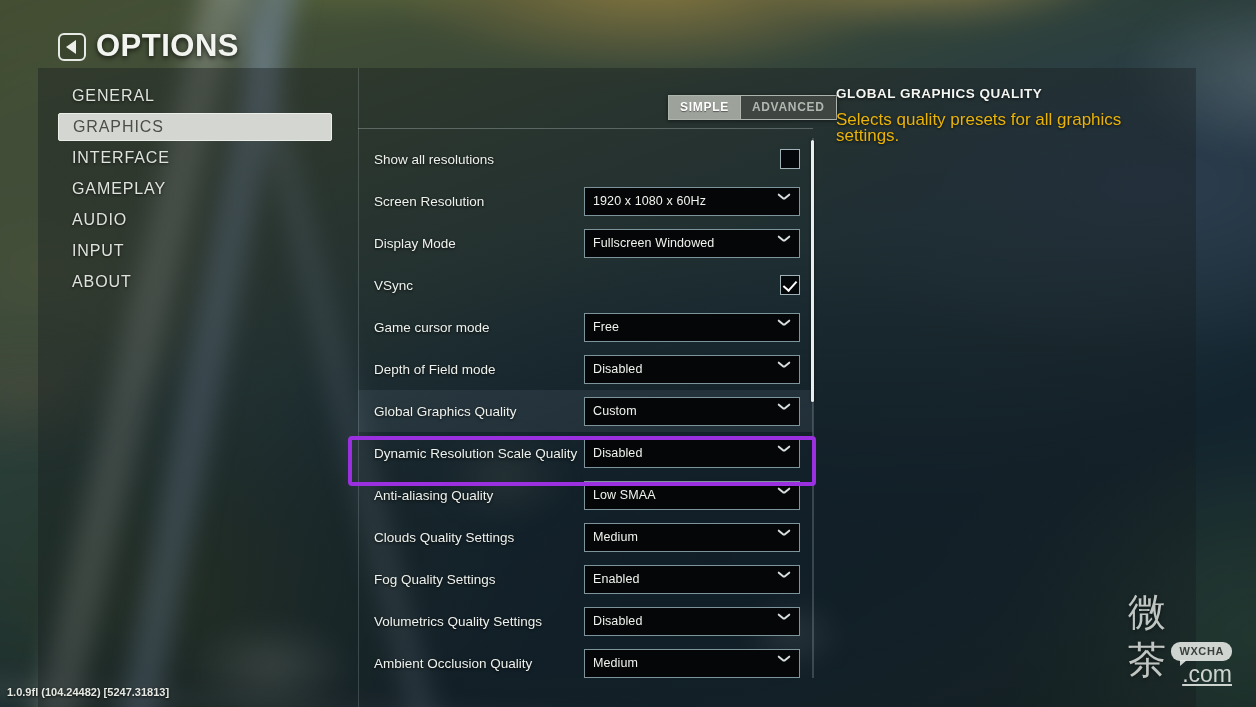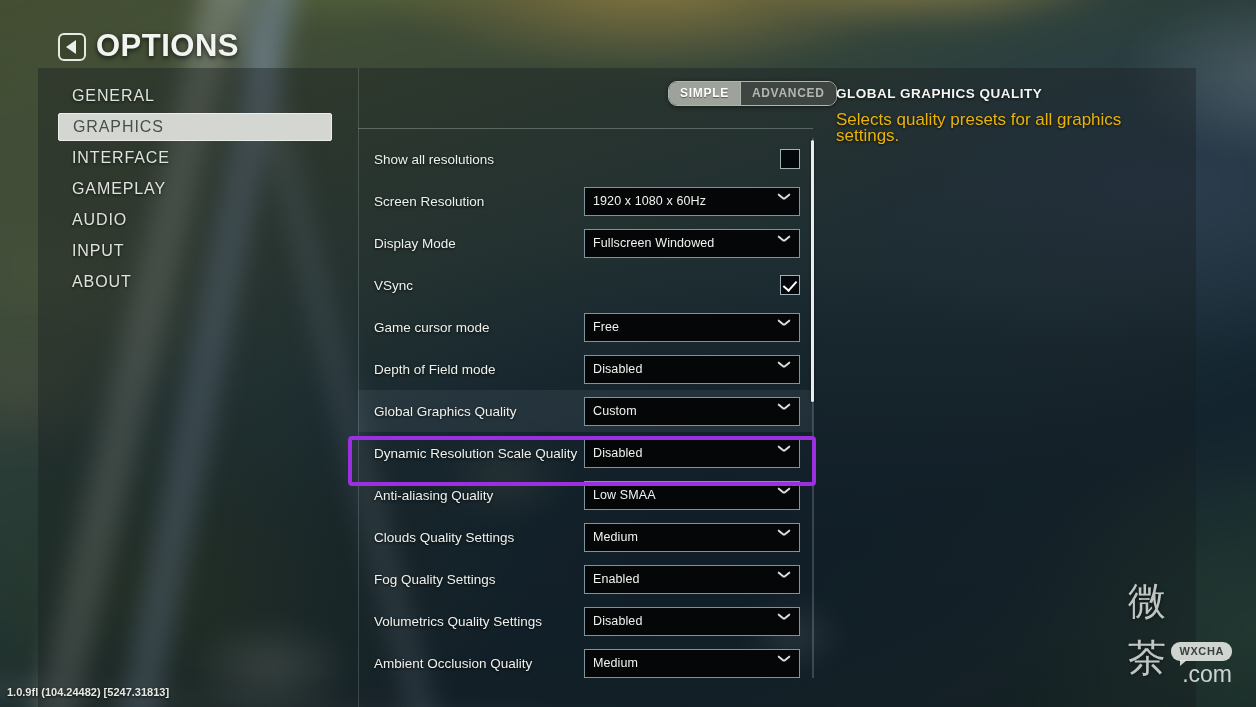--- a/index.html
+++ b/index.html
@@ -93,22 +93,22 @@
     border-radius:2px;
   }
   .nav-item.active{
     background:#d3d6d1; color:#4a4f4a; text-shadow:none;
     border:1px solid #eceee9;
     height:28px; line-height:26px;
   }
 
   
   #tabs{
-    position:absolute; left:668px; top:81px;
-    display:flex; border:1px solid #aeb4ae; border-radius:9px; overflow:hidden;
+    position:absolute; left:668px; top:95px;
+    display:flex; border:1px solid #aeb4ae; border-radius:0; overflow:hidden;
     box-shadow:0 1px 4px rgba(0,0,0,.5);
     justify-content:flex-end;
   }
   .tab{
     font-size:12px; font-weight:bold; letter-spacing:.7px;
     padding:5px 11px 6px; line-height:12px;
   }
   .tab.active{ background:#9da39b; color:#ffffff; text-shadow:0 1px 1px rgba(0,0,0,.45); }
   .tab.inactive{ background:#3f4541; color:#b2b8b1; }
   #tab-sep{ width:1px; background:#aeb4ae; }
@@ -195,27 +195,27 @@
   #version{
     position:absolute; left:7px; top:686px;
     font-size:11px; color:#e6e9e3; font-weight:bold;
     text-shadow:0 1px 3px rgba(0,0,0,.9);
   }
 
   
   #watermark{ position:absolute; right:18px; bottom:18px; height:52px; }
   #wm-cn{
     position:absolute; right:72px; bottom:2px;
-    font-size:38px; color:rgba(236,240,236,.80); line-height:57px;
-    font-family:Liberation Sans, sans-serif;
+    font-size:38px; color:rgba(236,240,236,.80); line-height:48px;
+    font-family:Liberation Mono, monospace;
     text-shadow:0 1px 4px rgba(0,0,0,.5);
   }
   #wm-com{
     position:absolute; right:6px; bottom:2px;
-    font-size:23px; color:rgba(236,240,236,.85); line-height:26px;
+    font-size:23px; color:rgba(236,240,236,.85); line-height:26px;text-decoration:underline;
   }
   #wm-badge{
     position:absolute; right:6px; bottom:28px;
     background:rgba(232,236,232,.88); color:#3a403c;
     font-size:11px; font-weight:bold; letter-spacing:.6px;
     padding:3px 8px 4px; border-radius:9px;margin-left:24px;
   }
   #wm-badge:after{
     content:""; position:absolute; left:9px; bottom:-5px;
     border-left:7px solid rgba(232,236,232,.88);

